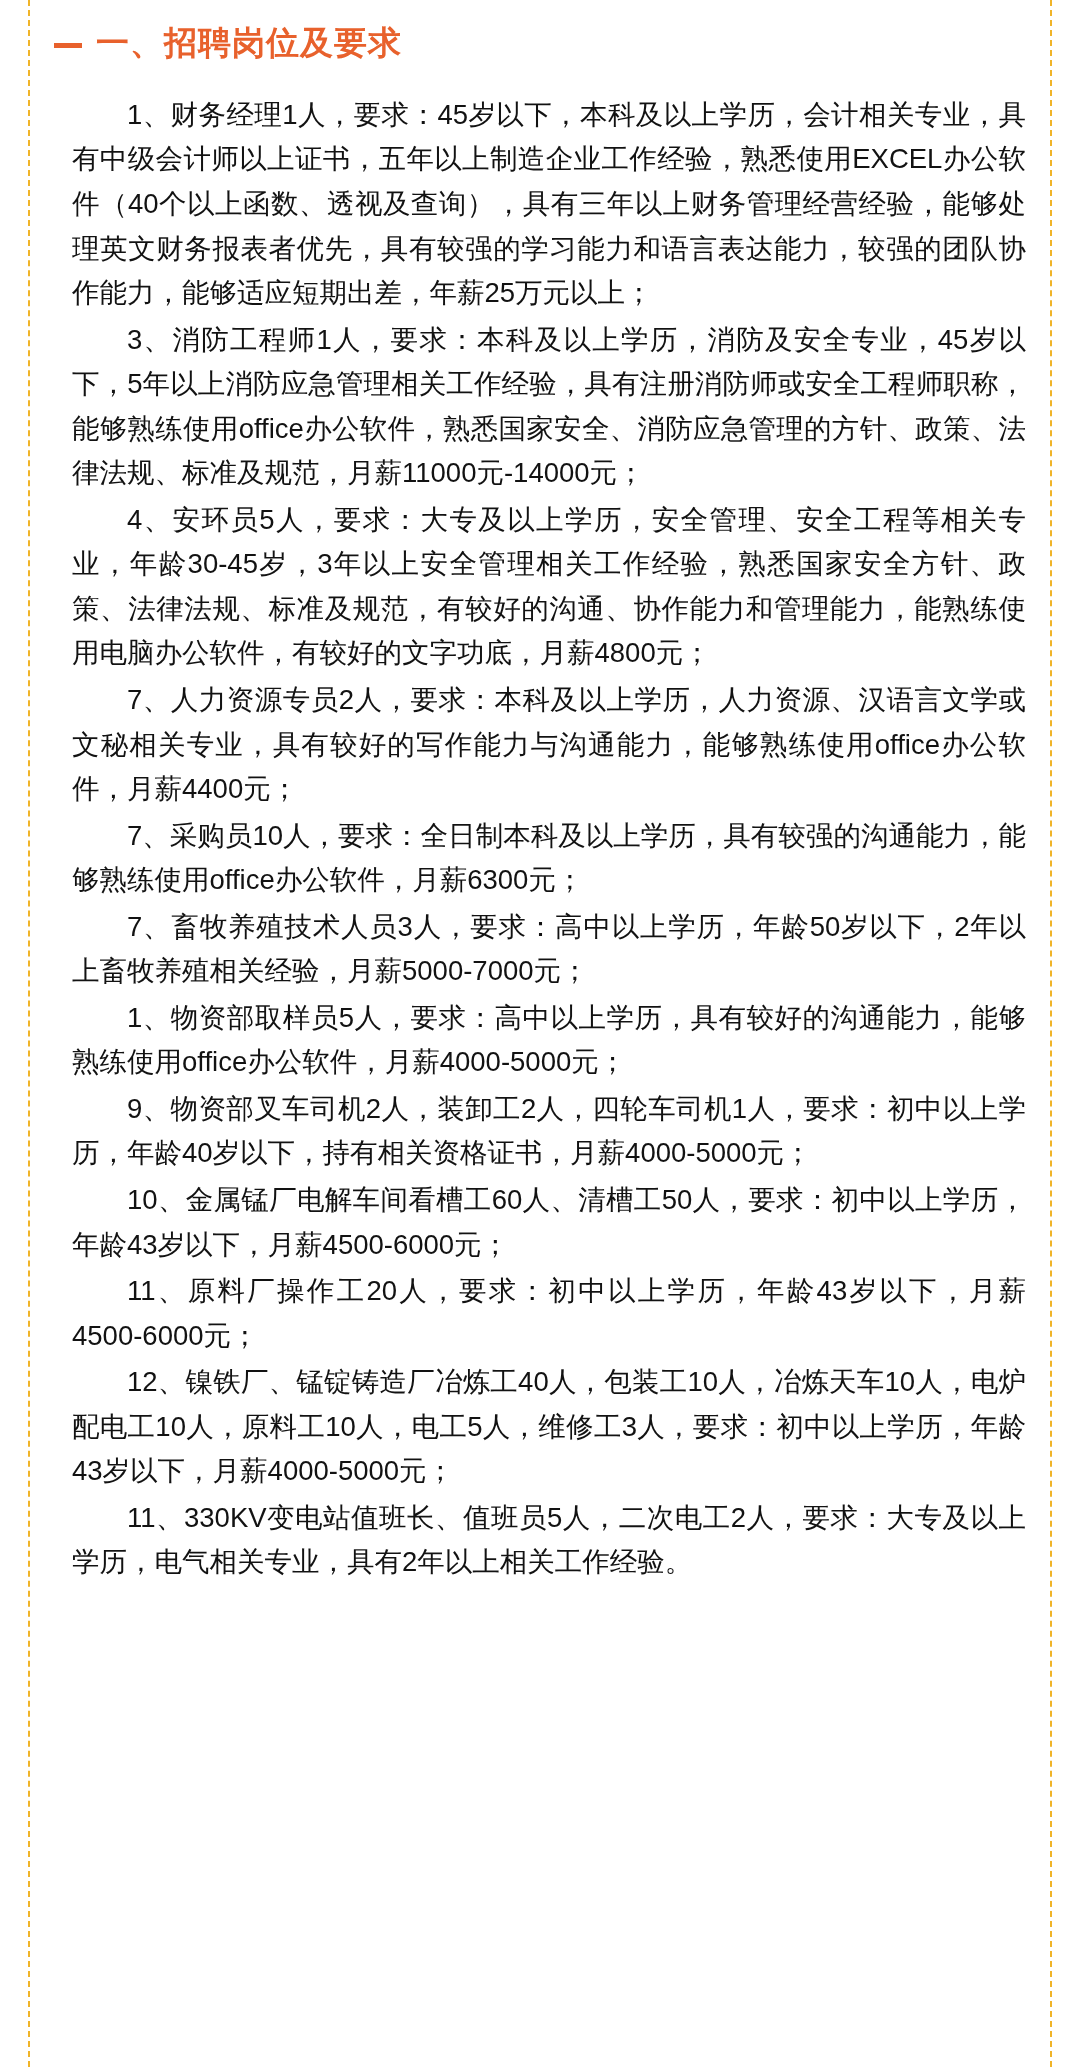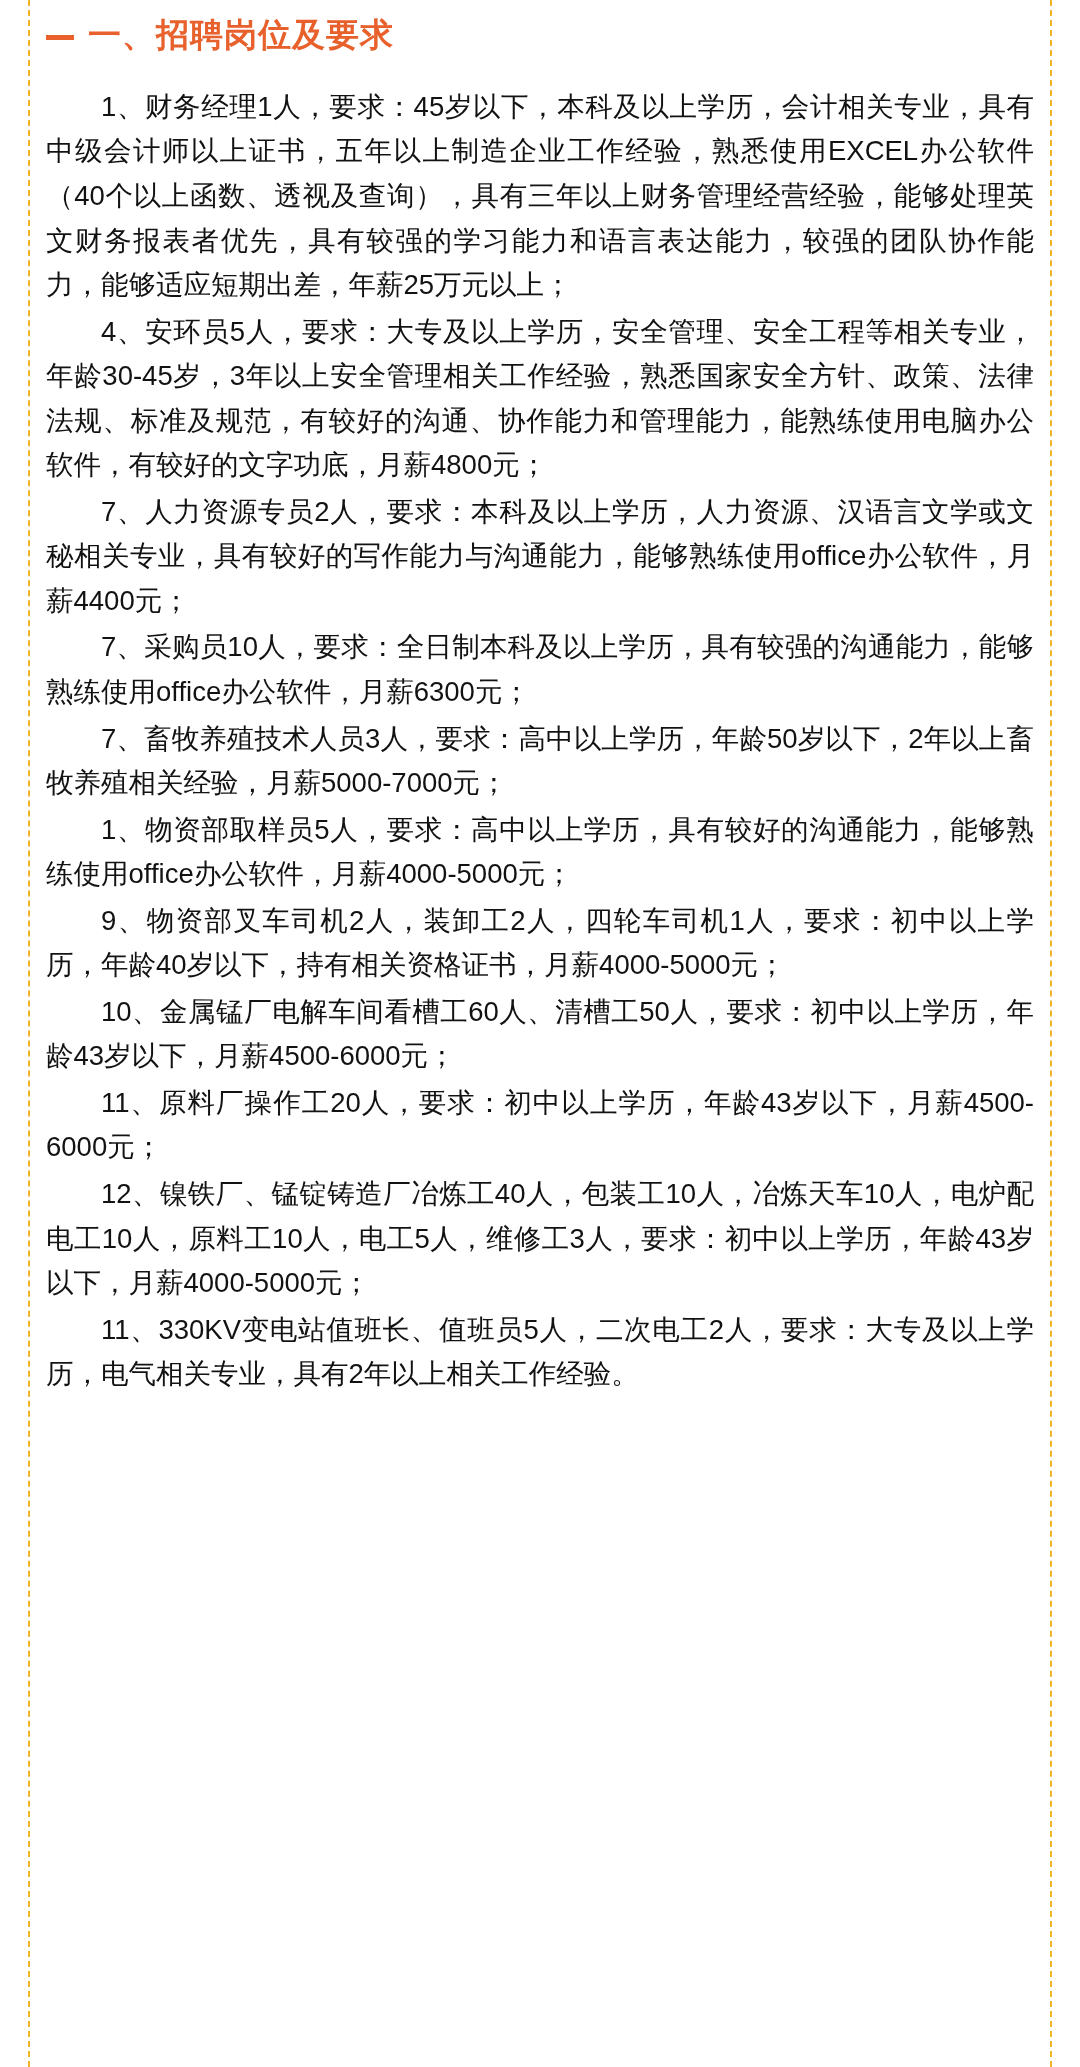--- a/index.html
+++ b/index.html
@@ -12,21 +12,21 @@
     min-height: 2067px;
     font-family: "Liberation Sans", "DejaVu Sans", sans-serif;
     color: #1a1a1a;
     position: relative;
   }
   .page {
     position: relative;
     width: 1080px;
     min-height: 2067px;
     box-sizing: border-box;
-    padding: 0;
+    padding: 8px;
   }
   
   .frame {
     position: absolute;
     left: 28px;
     top: 0px;
     right: 28px;
     bottom: 0px;
     border-left: 2px dashed #f0b429;
     border-right: 2px dashed #f0b429;
@@ -56,21 +56,21 @@
     font-size: 33px;
     font-weight: bold;
     color: #e8612c;
     letter-spacing: 1px;
     line-height: 1.3;
   }
   .body-block {
     padding-top: 18px;
   }
   p.item {
-    margin: 0 0 2px 0;
+    margin: 0 0 2px 18px;
     font-size: 27.5px;
     line-height: 1.62;
     text-align: justify;
     text-justify: inter-ideograph;
     text-indent: 2em;
     color: #121212;
     letter-spacing: 0px;
   }
 </style>
 </head>
@@ -81,20 +81,21 @@
 
   <div class="content">
 
     <div class="section-heading">
       <span class="heading-bar"></span>
       <span class="heading-text">一、招聘岗位及要求</span>
     </div>
 
     <div class="body-block">
       <p class="item">1、财务经理1人，要求：45岁以下，本科及以上学历，会计相关专业，具有中级会计师以上证书，五年以上制造企业工作经验，熟悉使用EXCEL办公软件（40个以上函数、透视及查询），具有三年以上财务管理经营经验，能够处理英文财务报表者优先，具有较强的学习能力和语言表达能力，较强的团队协作能力，能够适应短期出差，年薪25万元以上；</p>
+      <p class="item">3、消防工程师1人，要求：本科及以上学历，消防及安全专业，45岁以下，5年以上消防应急管理相关工作经验，具有注册消防师或安全工程师职称，能够熟练使用office办公软件，熟悉国家安全、消防应急管理的方针、政策、法律法规、标准及规范，月薪11000元-14000元；</p>
       <p class="item">4、安环员5人，要求：大专及以上学历，安全管理、安全工程等相关专业，年龄30-45岁，3年以上安全管理相关工作经验，熟悉国家安全方针、政策、法律法规、标准及规范，有较好的沟通、协作能力和管理能力，能熟练使用电脑办公软件，有较好的文字功底，月薪4800元；</p>
       <p class="item">7、人力资源专员2人，要求：本科及以上学历，人力资源、汉语言文学或文秘相关专业，具有较好的写作能力与沟通能力，能够熟练使用office办公软件，月薪4400元；</p>
       <p class="item">7、采购员10人，要求：全日制本科及以上学历，具有较强的沟通能力，能够熟练使用office办公软件，月薪6300元；</p>
       <p class="item">7、畜牧养殖技术人员3人，要求：高中以上学历，年龄50岁以下，2年以上畜牧养殖相关经验，月薪5000-7000元；</p>
       <p class="item">1、物资部取样员5人，要求：高中以上学历，具有较好的沟通能力，能够熟练使用office办公软件，月薪4000-5000元；</p>
       <p class="item">9、物资部叉车司机2人，装卸工2人，四轮车司机1人，要求：初中以上学历，年龄40岁以下，持有相关资格证书，月薪4000-5000元；</p>
       <p class="item">10、金属锰厂电解车间看槽工60人、清槽工50人，要求：初中以上学历，年龄43岁以下，月薪4500-6000元；</p>
       <p class="item">11、原料厂操作工20人，要求：初中以上学历，年龄43岁以下，月薪4500-6000元；</p>
       <p class="item">12、镍铁厂、锰锭铸造厂冶炼工40人，包装工10人，冶炼天车10人，电炉配电工10人，原料工10人，电工5人，维修工3人，要求：初中以上学历，年龄43岁以下，月薪4000-5000元；</p>
       <p class="item">11、330KV变电站值班长、值班员5人，二次电工2人，要求：大专及以上学历，电气相关专业，具有2年以上相关工作经验。</p>

